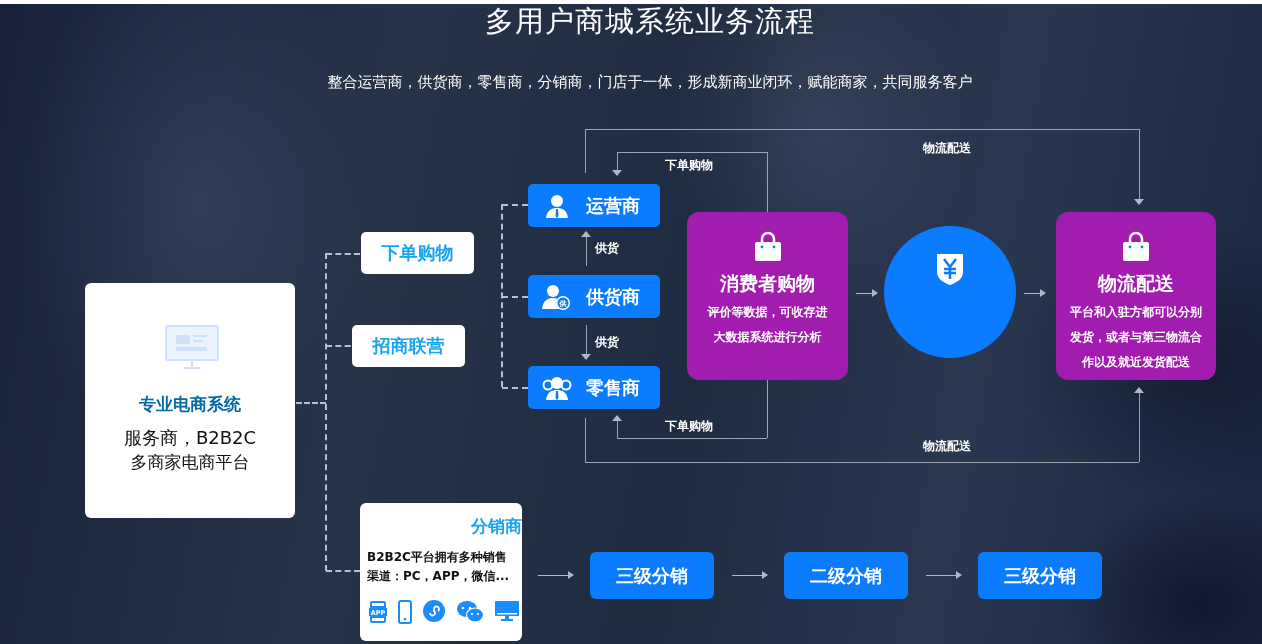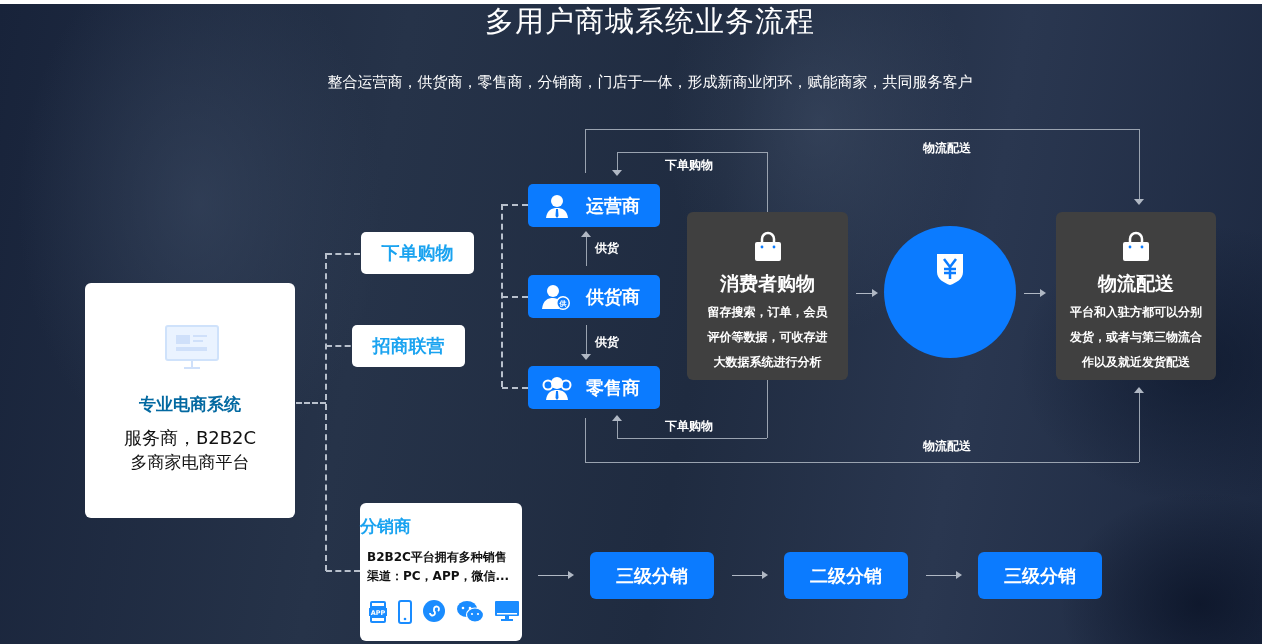--- a/index.html
+++ b/index.html
@@ -42,21 +42,21 @@
     color: #1aa3f0; font-size: 18px; font-weight: bold;
     display: flex; align-items: center; justify-content: center;
   }
   .role {
     left: 528px; width: 132px; height: 43px; border-radius: 5px;
     background: #0b7bff; color: #fff; font-size: 18px; font-weight: bold;
     display: flex; align-items: center;
   }
   .role .ic { width: 30px; height: 26px; margin-left: 14px; margin-right: 14px; display: flex; align-items: center; justify-content: center; }
   .blue-box {
-    background: #404040; border-radius: 6px; color: #fff; text-align: center;
+    background: #a21caf; border-radius: 12px; color: #fff; text-align: center;
   }
   .blue-box .bag { margin: 18px auto 0; width: 32px; height: 32px; }
   .blue-box .h { font-size: 19px; font-weight: bold; margin-top: 5px; }
   .blue-box .d { font-size: 12px; font-weight: bold; line-height: 25px; margin-top: 3px; }
   .circle {
     left: 884px; top: 226px; width: 132px; height: 132px; border-radius: 50%;
     background: #0b7bff; color: #fff; text-align: center;
   }
   .circle .shield { margin: 26px auto 0; width: 32px; height: 34px; }
   .circle .h { font-size: 19px; font-weight: bold; margin-top: 4px; }
@@ -66,21 +66,21 @@
   .line-v { width: 0; border-left: 1px solid #9aa3b0; }
   .dash-h { height: 0; border-top: 2px dashed #b8c0cc; }
   .dash-v { width: 0; border-left: 2px dashed #b8c0cc; }
   .tri-down { width: 0; height: 0; border-left: 5px solid transparent; border-right: 5px solid transparent; border-top: 6px solid #b0b8c4; }
   .tri-up { width: 0; height: 0; border-left: 5px solid transparent; border-right: 5px solid transparent; border-bottom: 6px solid #b0b8c4; }
   .arrow-r { display: flex; align-items: center; }
   .arrow-r .shaft { height: 0; border-top: 1px solid #b0b8c4; }
   .arrow-r .head { width: 0; height: 0; border-top: 4px solid transparent; border-bottom: 4px solid transparent; border-left: 6px solid #b0b8c4; }
 
   .dist-card { left: 360px; top: 503px; width: 162px; height: 138px; }
-  .dist-card .h { position: absolute; left: 0; width: 162px; top: 12px; text-align: left; color: #1aa3f0; font-size: 17px; font-weight: bold; }
+  .dist-card .h { position: absolute; left: 0; width: 162px; top: 12px; text-align: right; color: #1aa3f0; font-size: 17px; font-weight: bold; }
   .dist-card .d { position: absolute; left: 7px; top: 45px; font-size: 12px; color: #111; font-weight: bold; line-height: 19px; white-space: nowrap; }
   .dist-card .icons { position: absolute; left: 9px; top: 97px; width: 150px; display: flex; justify-content: space-between; align-items: flex-start; }
   .lvl {
     top: 552px; width: 124px; height: 47px; border-radius: 6px; background: #0b7bff;
     color: #fff; font-size: 18px; font-weight: bold; display: flex; align-items: center; justify-content: center;
   }
 </style>
 </head>
 <body>
 
@@ -186,21 +186,20 @@
 
 <div class="abs blue-box" style="left:687px; top:212px; width:161px; height:168px;">
   <svg class="bag" viewBox="0 0 32 32">
       <path d="M10 12 V9 a6 6 0 0 1 12 0 V12" fill="none" stroke="#fff" stroke-width="2.5"></path>
       <rect x="3" y="12" width="26" height="19" rx="2" fill="#fff"></rect>
       <circle cx="10" cy="17" r="1.4" fill="#0b7bff"></circle>
       <circle cx="22" cy="17" r="1.4" fill="#0b7bff"></circle>
     </svg>
   <div class="h">消费者购物</div>
   <div class="d">
-    <div>留存搜索，订单，会员</div>
     <div>评价等数据，可收存进</div>
     <div>大数据系统进行分析</div>
   </div>
 </div>
 
 <div class="abs arrow-r" style="left:856px; top:289px;">
     <div class="shaft" style="width:16px;"></div>
     <div class="head"></div>
   </div>
 <div class="abs arrow-r" style="left:1024px; top:289px;">

